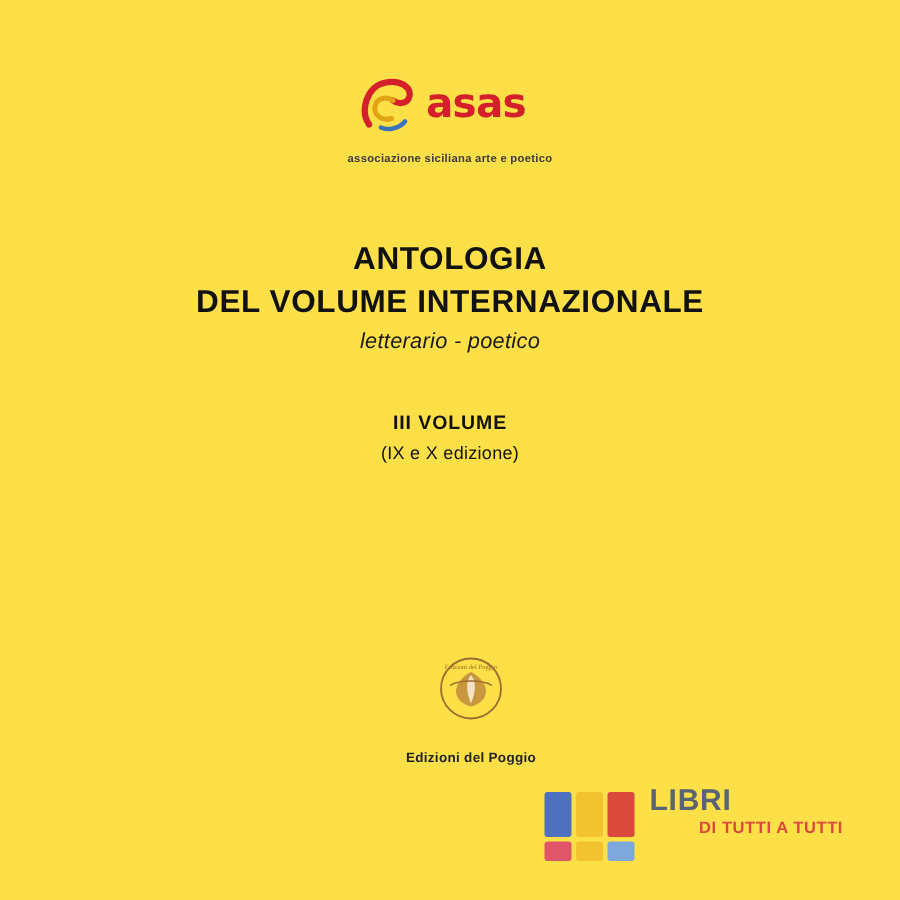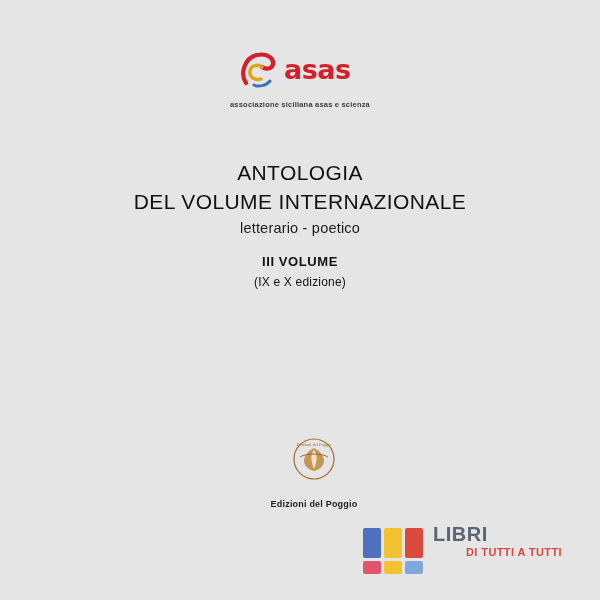--- a/index.html
+++ b/index.html
@@ -10,21 +10,21 @@
     width: 600px;
     height: 600px;
     background: #ffffff;
     font-family: "Liberation Sans", sans-serif;
     overflow: hidden;
   }
   .page {
     position: relative;
     width: 600px;
     height: 600px;
-    background: #e5e5e5;
+    background: #fde047;
   }
 
   
   .brand {
     position: absolute;
     top: 52px;
     left: 0;
     width: 600px;
     text-align: center;
   }
@@ -64,32 +64,33 @@
   .title-block {
     position: absolute;
     top: 158px;
     left: 0;
     width: 600px;
     text-align: center;
     color: #111111;
   }
   .title-line {
     font-size: 21px;
-    font-weight: 400;
+    font-weight: 700;
     letter-spacing: 0.4px;
     line-height: 29px;
   }
   .subtitle {
     margin-top: 4px;
     font-size: 14.5px;
+    font-style: italic;
     color: #1a1a1a;
     letter-spacing: 0.2px;
   }
   .volume {
-    margin-top: 18px;
+    margin-top: 38px;
     font-size: 13px;
     font-weight: 700;
     letter-spacing: 0.6px;
     color: #111;
   }
   .edition {
     margin-top: 6px;
     font-size: 12px;
     color: #111;
     letter-spacing: 0.2px;
@@ -182,21 +183,21 @@
     <div class="brand-mark">
       <span class="brand-swoosh">
         <svg width="46" height="36" viewBox="0 0 46 36" xmlns="http://www.w3.org/2000/svg">
           <path d="M6 31 C0 22, 4 6, 17 3 C27 1, 34 6, 33 12 C32 17, 26 18, 22 15" fill="none" stroke="#d3202a" stroke-width="4.2" stroke-linecap="round"></path>
           <path d="M22 15 C18 12, 11 13, 10 19 C9 25, 15 29, 21 27" fill="none" stroke="#e2a417" stroke-width="3.4" stroke-linecap="round"></path>
           <path d="M14 33 C18 35, 26 34, 30 29" fill="none" stroke="#3b73b9" stroke-width="3" stroke-linecap="round"></path>
         </svg>
       </span>
       <span class="brand-word">asas</span>
     </div>
-    <div class="brand-tagline">associazione siciliana asas e scienza</div>
+    <div class="brand-tagline">associazione siciliana arte e poetico</div>
   </div>
 
   <div class="title-block">
     <div class="title-line">ANTOLOGIA</div>
     <div class="title-line">DEL VOLUME INTERNAZIONALE</div>
     <div class="subtitle">letterario - poetico</div>
     <div class="volume">III VOLUME</div>
     <div class="edition">(IX e X edizione)</div>
   </div>
 

